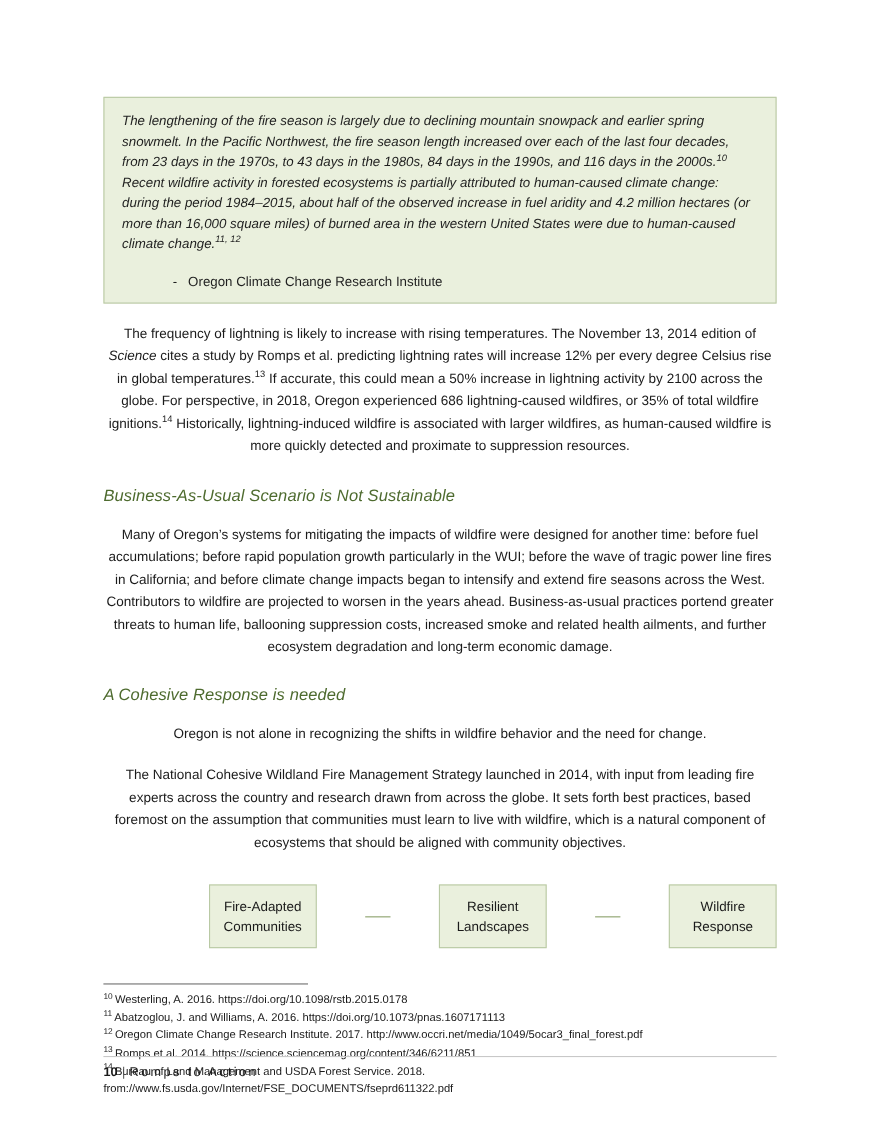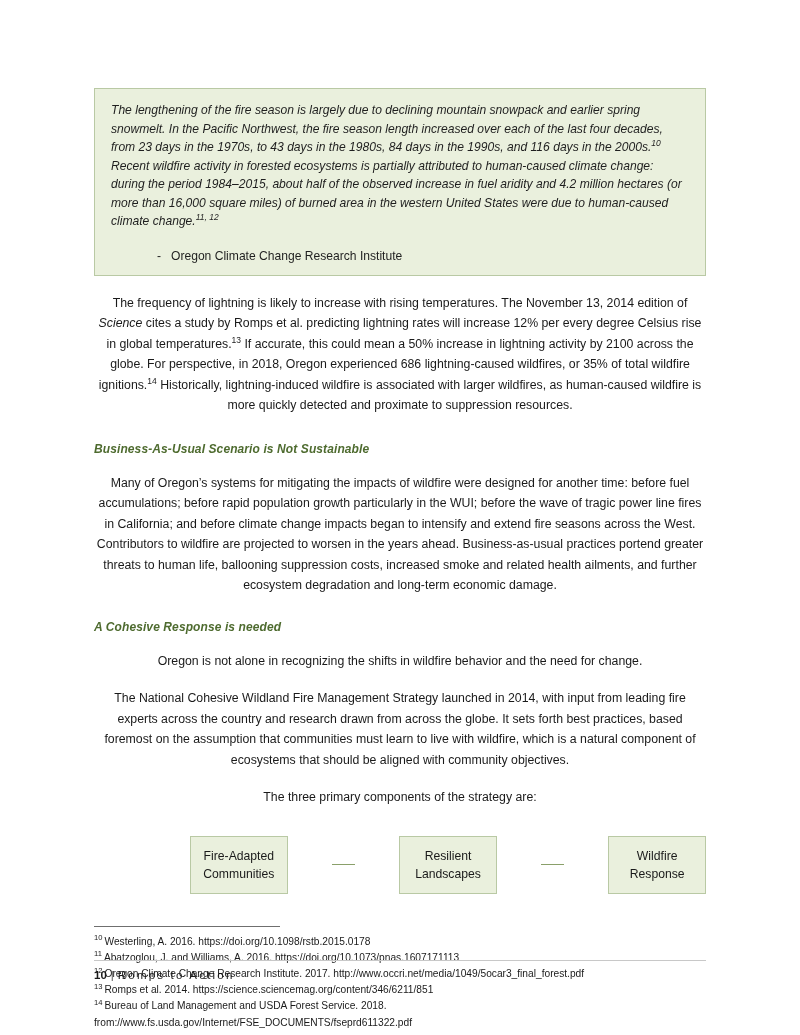--- a/index.html
+++ b/index.html
@@ -66,22 +66,22 @@
     width: 612px;
   }
   p.body sup {
     font-size: 8.5px;
     vertical-align: super;
     line-height: 0;
   }
   .ital { font-style: italic; }
 
   h2.subhead {
-    font-size: 12px;
-    font-weight: bold;
+    font-size: 15px;
+    font-weight: normal;
     font-style: italic;
     color: #4e6b2f;
     margin: 26px 0 0 0;
     letter-spacing: 0.1px;
   }
   h2.subhead.tight { margin-top: 24px; }
 
   
   .diagram {
     margin-top: 26px;
@@ -166,21 +166,20 @@
   </div>
 
   <p class="body"><span>The frequency of lightning is likely to increase with rising temperatures. The November 13, 2014 edition of </span><span class="ital">Science</span><span> cites a study by Romps et al. predicting lightning rates will increase 12% per every degree Celsius rise in global temperatures.</span><sup>13</sup><span> If accurate, this could mean a 50% increase in lightning activity by 2100 across the globe. For perspective, in 2018, Oregon experienced 686 lightning-caused wildfires, or 35% of total wildfire ignitions.</span><sup>14</sup><span> Historically, lightning-induced wildfire is associated with larger wildfires, as human-caused wildfire is more quickly detected and proximate to suppression resources.</span></p>
 
   <h2 class="subhead">Business-As-Usual Scenario is Not Sustainable</h2>
   <p class="body">Many of Oregon’s systems for mitigating the impacts of wildfire were designed for another time: before fuel accumulations; before rapid population growth particularly in the WUI; before the wave of tragic power line fires in California; and before climate change impacts began to intensify and extend fire seasons across the West. Contributors to wildfire are projected to worsen in the years ahead.  Business-as-usual practices portend greater threats to human life, ballooning suppression costs, increased smoke and related health ailments, and further ecosystem degradation and long-term economic damage.</p>
 
   <h2 class="subhead tight">A Cohesive Response is needed</h2>
   <p class="body">Oregon is not alone in recognizing the shifts in wildfire behavior and the need for change.</p>
   <p class="body">The National Cohesive Wildland Fire Management Strategy launched in 2014, with input from leading fire experts across the country and research drawn from across the globe.  It sets forth best practices, based foremost on the assumption that communities must learn to live with wildfire, which is a natural component of ecosystems that should be aligned with community objectives.</p>
-  <p class="body">The three primary components of the strategy are:</p>
 
   <div class="diagram">
     <div class="node">
       <span>Fire-Adapted</span>
       <span>Communities</span>
     </div>
     <div class="connector"></div>
     <div class="node">
       <span>Resilient</span>
       <span>Landscapes</span>

